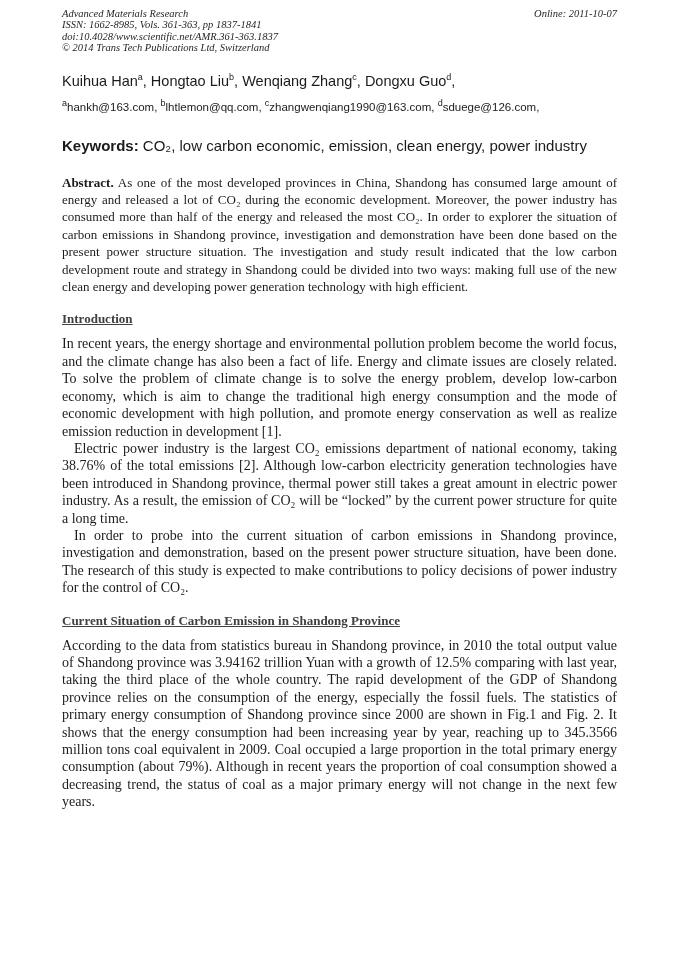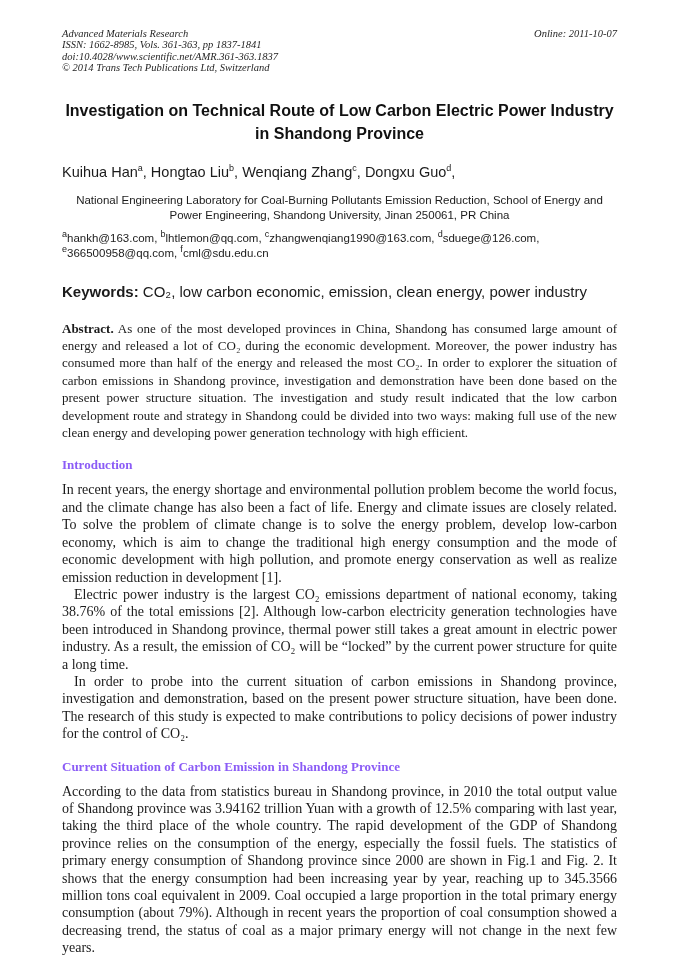--- a/index.html
+++ b/index.html
@@ -1,21 +1,21 @@
 <!DOCTYPE html>
 <html><head>
 <meta charset="utf-8">
 <style>
   html, body { margin: 0; padding: 0; background: #ffffff; }
   .page {
     position: relative;
     width: 678px;
     height: 959px;
     box-sizing: border-box;
-    padding: 28px 61px 0 62px;
+    padding: 8px 61px 0 62px;
     background: #ffffff;
     color: #1b1b1b;
     overflow: hidden;
   }
   
   .journal-header {
     display: flex;
     justify-content: space-between;
     align-items: flex-start;
     font-family: "Liberation Serif", "DejaVu Serif", serif;
@@ -81,21 +81,22 @@
     text-align: justify;
     margin: 21px 0 0 0;
   }
   .ab-label { font-weight: bold; }
   .section-heading {
     font-family: "Liberation Serif", "DejaVu Serif", serif;
     font-weight: bold;
     font-size: 13px;
     line-height: 16px;
     margin: 16px 0 8px 0;
-    color: #8b5cf6;
+    color: #404040;
+    text-decoration: underline;
   }
   .body-para {
     font-family: "Liberation Serif", "DejaVu Serif", serif;
     font-size: 14px;
     line-height: 17.4px;
     text-align: justify;
     margin: 0;
   }
   .indent { text-indent: 12px; }
 </style>
@@ -107,31 +108,28 @@
   <div class="journal-header">
     <div class="journal-meta">
       <div class="meta-line">Advanced Materials Research</div>
       <div class="meta-line">ISSN: 1662-8985, Vols. 361-363, pp 1837-1841</div>
       <div class="meta-line">doi:10.4028/www.scientific.net/AMR.361-363.1837</div>
       <div class="meta-line">© 2014 Trans Tech Publications Ltd, Switzerland</div>
     </div>
     <div class="online-date">Online: 2011-10-07</div>
   </div>
 
-  <h1 class="paper-title">Investigation on Technical Route of Low Carbon Electric Power Industry in Shandong Province</h1>
 
   <div class="authors">
     <div class="author-line"><span class="author"><span>Kuihua Han</span><sup>a</sup><span>, </span></span><span class="author"><span>Hongtao Liu</span><sup>b</sup><span>, </span></span><span class="author"><span>Wenqiang Zhang</span><sup>c</sup><span>, </span></span><span class="author"><span>Dongxu Guo</span><sup>d</sup><span>,</span></span></div>
   </div>
 
-  <p class="affiliation">National Engineering Laboratory for Coal-Burning Pollutants Emission Reduction, School of Energy and Power Engineering, Shandong University, Jinan 250061, PR China</p>
 
   <div class="emails">
     <div class="email-line"><span class="email"><sup>a</sup><span>hankh@163.com</span><span>, </span></span><span class="email"><sup>b</sup><span>lhtlemon@qq.com</span><span>, </span></span><span class="email"><sup>c</sup><span>zhangwenqiang1990@163.com</span><span>, </span></span><span class="email"><sup>d</sup><span>sduege@126.com</span><span>,</span></span></div>
-    <div class="email-line"><span class="email"><sup>e</sup><span>366500958@qq.com</span><span>, </span></span><span class="email"><sup>f</sup><span>cml@sdu.edu.cn</span><span></span></span></div>
   </div>
 
   <p class="keywords"><span class="kw-label">Keywords:</span><span> CO₂, low carbon economic, emission, clean energy, power industry</span></p>
 
   <p class="abstract"><span class="ab-label">Abstract.</span><span> As one of the most developed provinces in China, Shandong has consumed large amount of energy and released a lot of CO₂ during the economic development. Moreover, the power industry has consumed more than half of the energy and released the most CO₂. In order to explorer the situation of carbon emissions in Shandong province, investigation and demonstration have been done based on the present power structure situation. The investigation and study result indicated that the low carbon development route and strategy in Shandong could be divided into two ways: making full use of the new clean energy and developing power generation technology with high efficient.</span></p>
 
   <section>
     <h2 class="section-heading">Introduction</h2>
     <p class="body-para">In recent years, the energy shortage and environmental pollution problem become the world focus, and the climate change has also been a fact of life. Energy and climate issues are closely related. To solve the problem of climate change is to solve the energy problem, develop low-carbon economy, which is aim to change the traditional high energy consumption and the mode of economic development with high pollution, and promote energy conservation as well as realize emission reduction in development [1].</p>
     <p class="body-para indent">Electric power industry is the largest CO₂ emissions department of national economy, taking 38.76% of the total emissions [2]. Although low-carbon electricity generation technologies have been introduced in Shandong province, thermal power still takes a great amount in electric power industry. As a result, the emission of CO₂ will be “locked” by the current power structure for quite a long time.</p>

